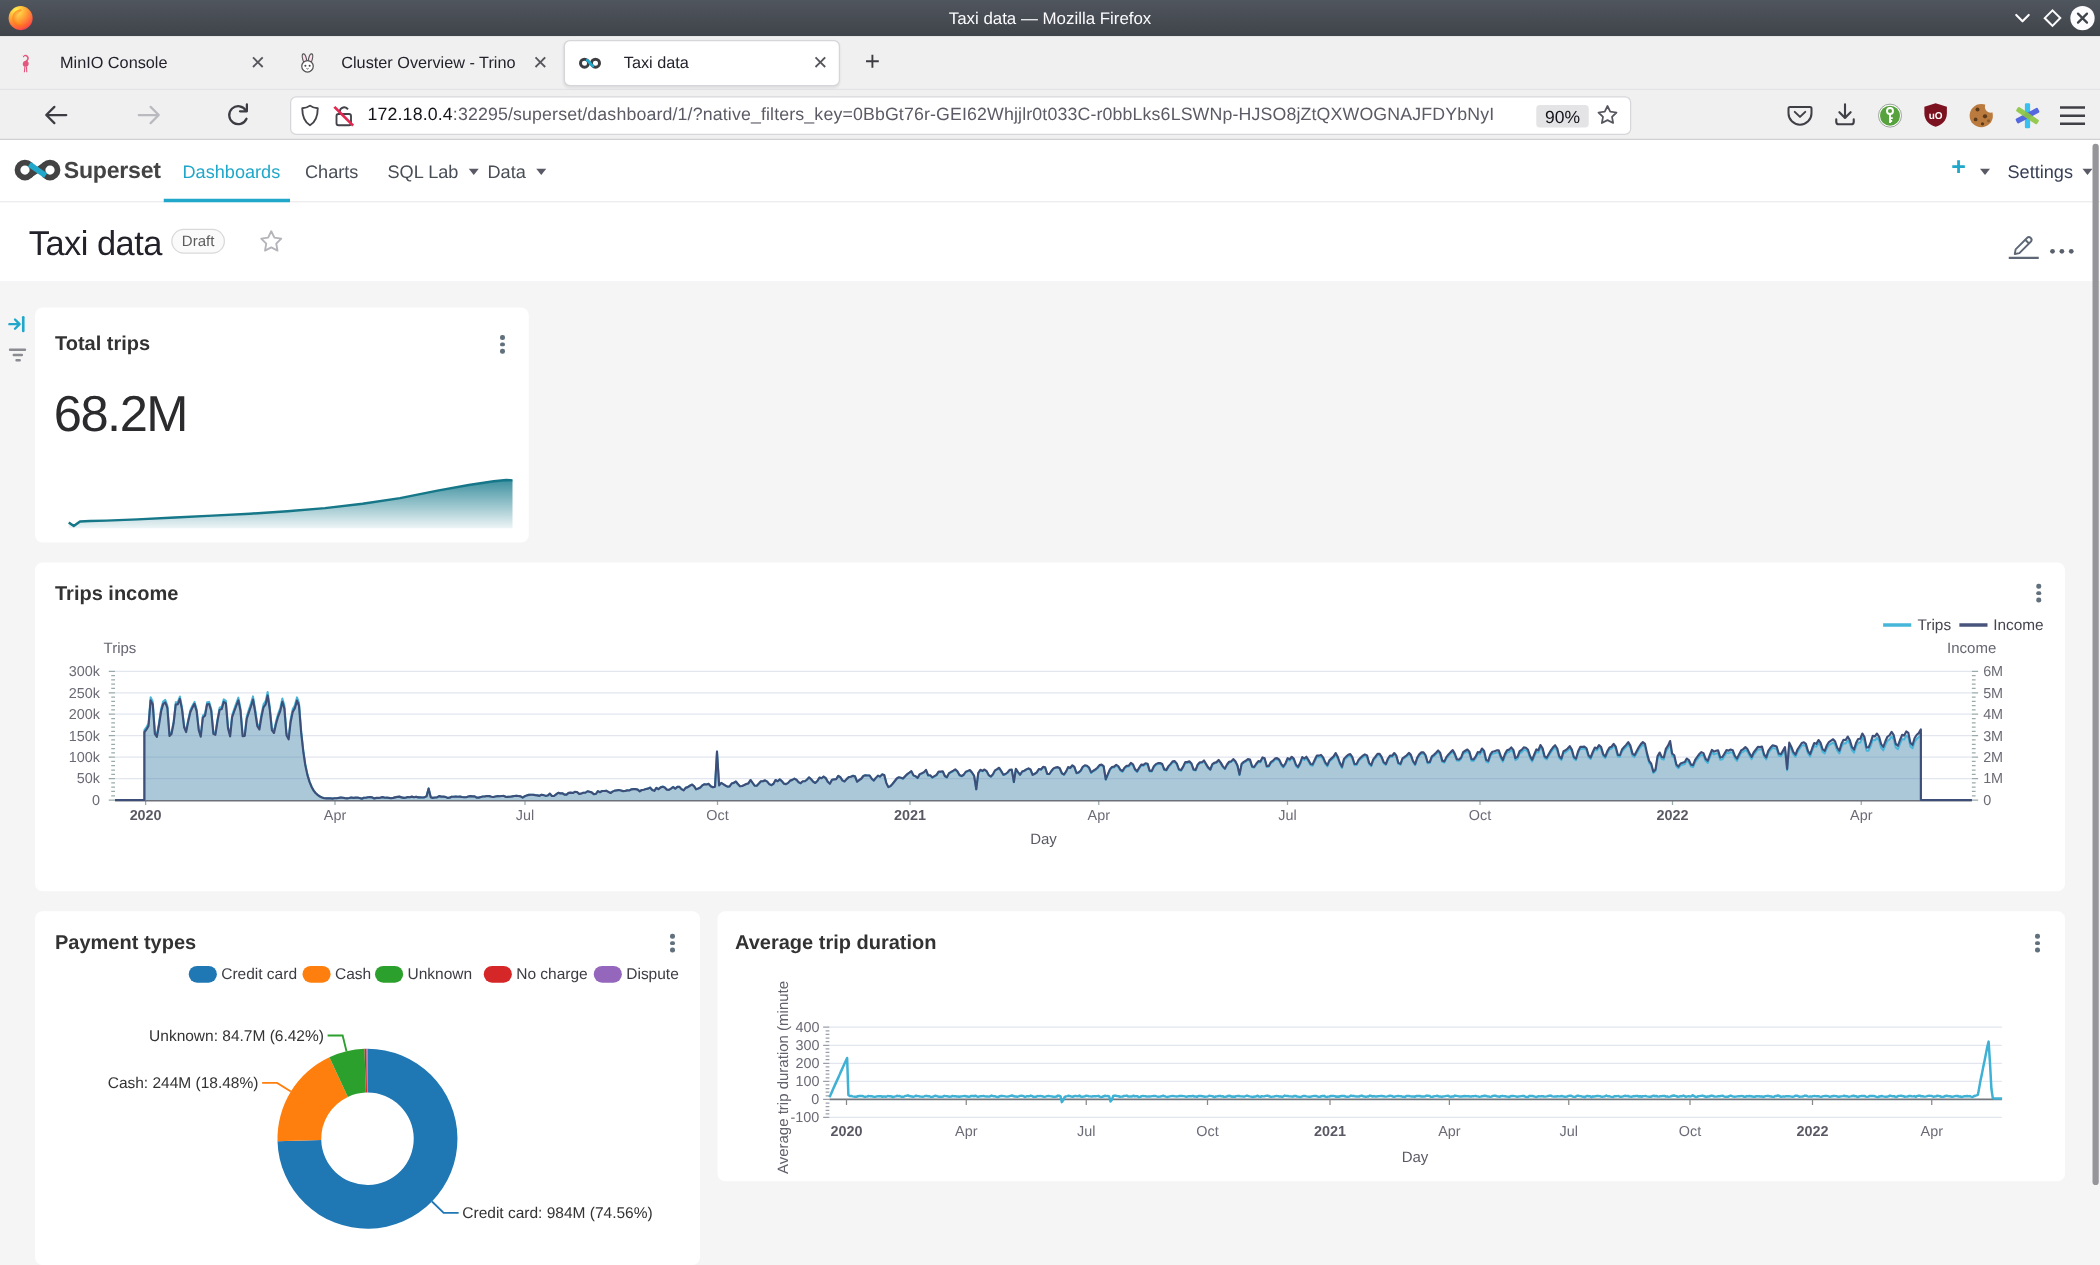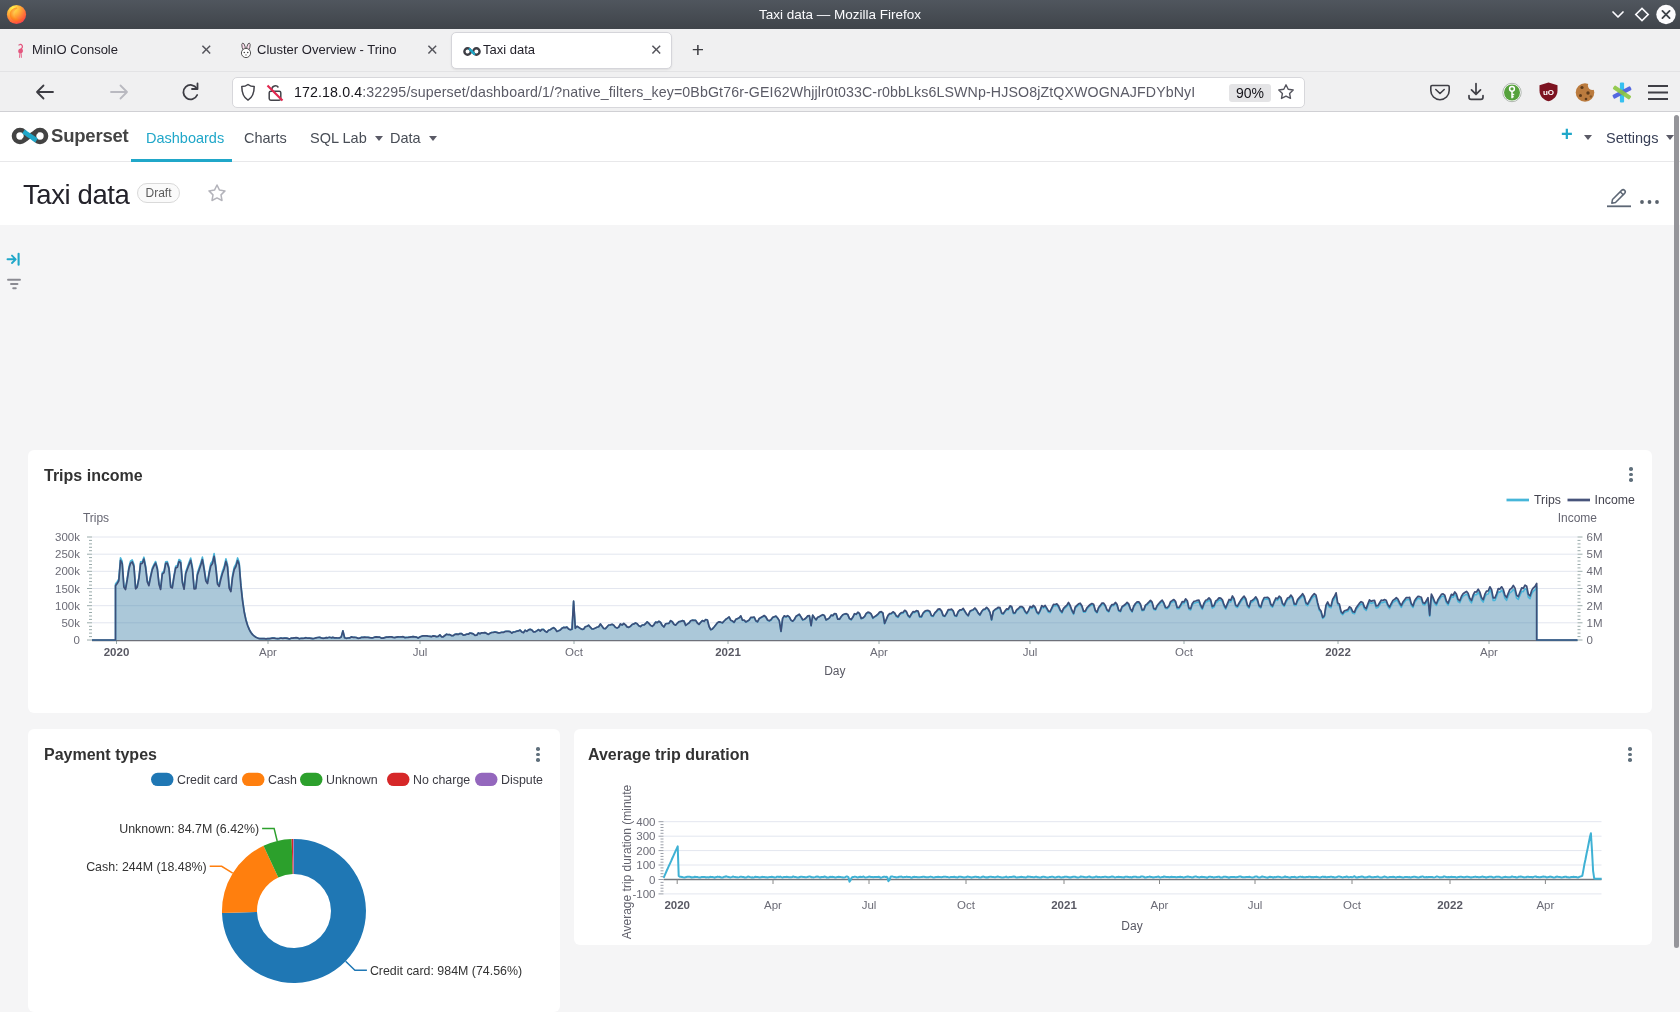--- a/index.html
+++ b/index.html
@@ -11,21 +11,21 @@
 
   
   #titlebar { left:0; top:0; width:1680px; height:29px;
     background:linear-gradient(#50565e,#3f444a); }
   #wintitle { left:0; top:0; width:1680px; height:29px; line-height:29px; text-align:center;
     color:#fbfbfe; font-size:13.5px; }
 
   
   #tabbar { left:0; top:29px; width:1680px; height:43px; background:#f0f0f1;
     border-bottom:1px solid #e3e3e5; }
-  .tabtxt { font-size:13px; color:#24222b; white-space:nowrap; }
+  .tabtxt { font-size:13px; color:#24222b; white-space:nowrap;margin-left:16px; }
   #activetab { left:451px; top:3px; width:221px; height:37px; background:#fff;
     border:1px solid #d5d5da; border-radius:5px; box-shadow:0 1px 2px rgba(0,0,0,.08); }
   .tabclose { color:#55555c; font-size:15px; }
 
   
   #toolbar { left:0; top:72px; width:1680px; height:40px; background:#f0f0f1;
     border-bottom:1px solid #d0d0d4; }
   #urlbox { left:232px; top:5px; width:1073px; height:31px; background:#fff;
     border:1px solid #d7d7db; border-radius:5px; }
   #urltext { left:61px; top:0px; height:29px; line-height:29px; font-size:14.2px; letter-spacing:0.12px; color:#5b5b66; white-space:nowrap; }
@@ -202,20 +202,39 @@
         </svg></div>
   </div>
 
   <div id="content" class="abs">
     <div id="railicons" class="abs" style="left:0;top:24px;width:28px;height:70px;"><svg width="28" height="70" viewBox="0 0 28 70">
 <path d="M7.5,10.3 L15.5,10.3 M12,6.6 L15.7,10.3 L12,14" fill="none" stroke="#20a7c9" stroke-width="1.9" stroke-linecap="round" stroke-linejoin="round"></path>
 <line x1="18.6" y1="4.8" x2="18.6" y2="15.8" stroke="#20a7c9" stroke-width="2.1" stroke-linecap="round"></line>
 <path d="M8,30.8 L20,30.8 M11,35 L17.5,35 M13.2,39.2 L15.8,39.2" stroke="#8b8b92" stroke-width="1.9" stroke-linecap="round"></path>
 </svg></div>
 
+    <div class="card" style="left:28px;top:21px;width:395px;height:188px;">
+      <div class="cardtitle" style="left:16px;top:21px;">Total trips</div>
+      <div class="kebab" style="left:372px;top:22px;">
+          <i></i>
+          <i></i>
+          <i></i>
+        </div>
+      <div class="bignum" style="left:15px;top:62px;">68.2M</div>
+      <div id="spark1" class="abs" style="left:16px;top:129px;"><svg width="372" height="58" viewBox="0 0 372 58">
+<defs>
+              <linearGradient id="sg" x1="0" y1="8" x2="0" y2="50" gradientUnits="userSpaceOnUse">
+<stop offset="0" stop-color="#167a8c" stop-opacity="0.85"></stop>
+                <stop offset="1" stop-color="#167a8c" stop-opacity="0.03"></stop>
+              </linearGradient>
+            </defs>
+<path d="M11,43 L15,45.8 L20,42.2 L28,41.8 L41,41.5 L66,40.5 L96,39 L126,37.5 L156,36 L186,34 L216,31.5 L246,28 L276,23.5 L306,17.5 L331,13 L351,10 L361,9 L366,9.3 L366,47.5 L11,47.5 Z" fill="url(#sg)"></path>
+<path d="M11,43 L15,45.8 L20,42.2 L28,41.8 L41,41.5 L66,40.5 L96,39 L126,37.5 L156,36 L186,34 L216,31.5 L246,28 L276,23.5 L306,17.5 L331,13 L351,10 L361,9 L366,9.3" fill="none" stroke="#157788" stroke-width="2" stroke-linejoin="round"></path>
+          </svg></div>
+    </div>
 
     <div class="card" id="bigcard" style="left:28px;top:225px;width:1624px;height:263px;">
       <div class="cardtitle" style="left:16px;top:17px;">Trips income</div>
       <div class="kebab" style="left:1601px;top:17px;">
           <i></i>
           <i></i>
           <i></i>
         </div>
       <div id="bigchart" class="abs" style="left:0;top:0;"><svg width="1624" height="263" viewBox="0 0 1624 263">
             <line x1="64" y1="87" x2="1549.5" y2="87" stroke="#e3e6ef" stroke-width="1"></line>

